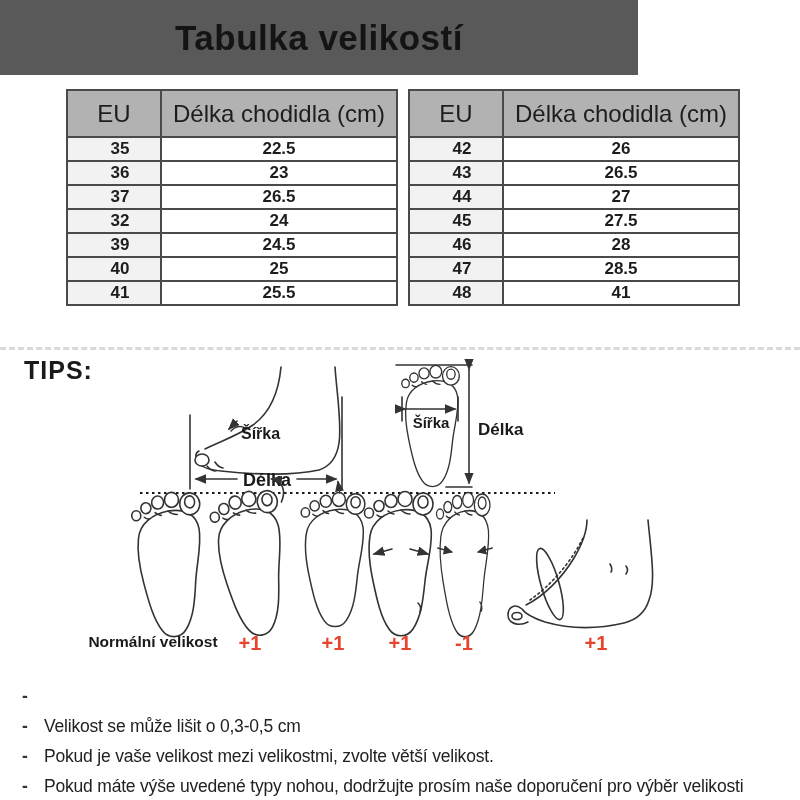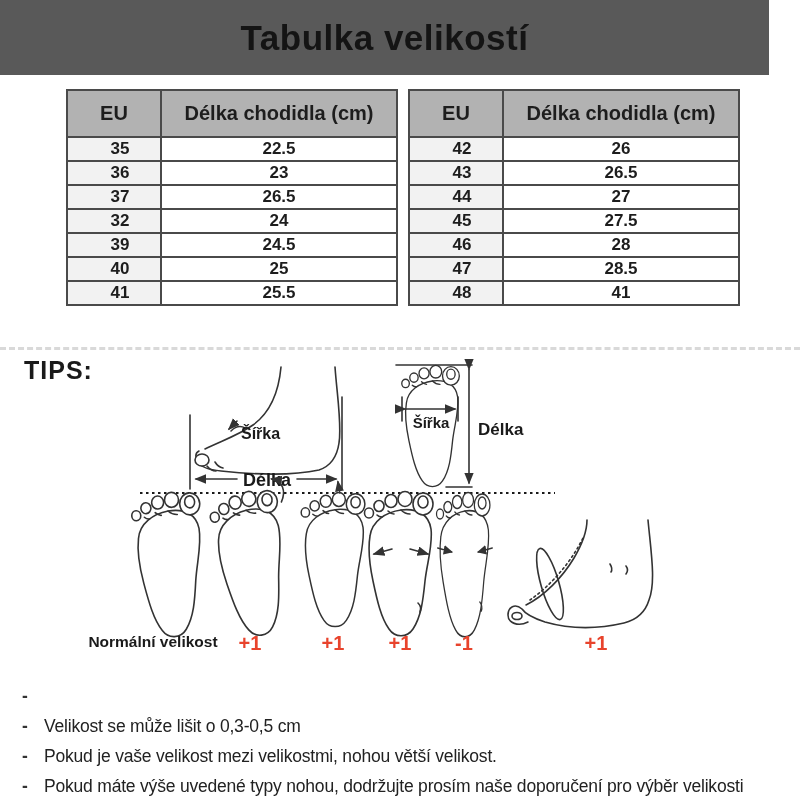--- a/index.html
+++ b/index.html
@@ -10,21 +10,21 @@
     height: 800px;
     background: #ffffff;
     font-family: "Liberation Sans", sans-serif;
     overflow: hidden;
   }
 
   
   .banner {
     position: absolute;
     top: 0; left: 0;
-    width: 769px; height: 75px;
+    width: 638px; height: 75px;
     background: #595959;
     display: flex;
     align-items: center;
     justify-content: center;
   }
   .banner-title {
     font-size: 35px;
     font-weight: 700;
     color: #141414;
     letter-spacing: 0.5px;
@@ -43,22 +43,22 @@
   .size-table.right { left: 408px; }
   .size-table th, .size-table td {
     border: 2px solid #4a4a4a;
     text-align: center;
     vertical-align: middle;
     color: #1d1d1d;
   }
   .size-table th {
     background: #b2b2b2;
     height: 47px;
-    font-size: 20px;
-    font-weight: 700;
+    font-size: 24px;
+    font-weight: 400;
     margin-top: 17px;
   }
   .size-table td {
     height: 24px;
     font-size: 17px;
     font-weight: 700;
     background: #ffffff;
   }
   .size-table td.eu-cell { background: #f2f2f2; padding-left: 12px; }
   .col-eu { width: 94px; }
@@ -333,21 +333,21 @@
   <div class="notes">
     <div class="note-item">
       <span class="note-bullet">-</span>
     </div>
     <div class="note-item">
       <span class="note-bullet">-</span>
       <span>Velikost se může lišit o 0,3-0,5 cm</span>
     </div>
     <div class="note-item">
       <span class="note-bullet">-</span>
-      <span>Pokud je vaše velikost mezi velikostmi, nohou větší velikost.</span>
+      <span>Pokud je vaše velikost mezi velikostmi, zvolte větší velikost.</span>
     </div>
     <div class="note-item">
       <span class="note-bullet">-</span>
       <span>Pokud máte výše uvedené typy nohou, dodržujte prosím naše doporučení pro výběr velikosti</span>
     </div>
   </div>
 
 </div>
 
 </body></html>

